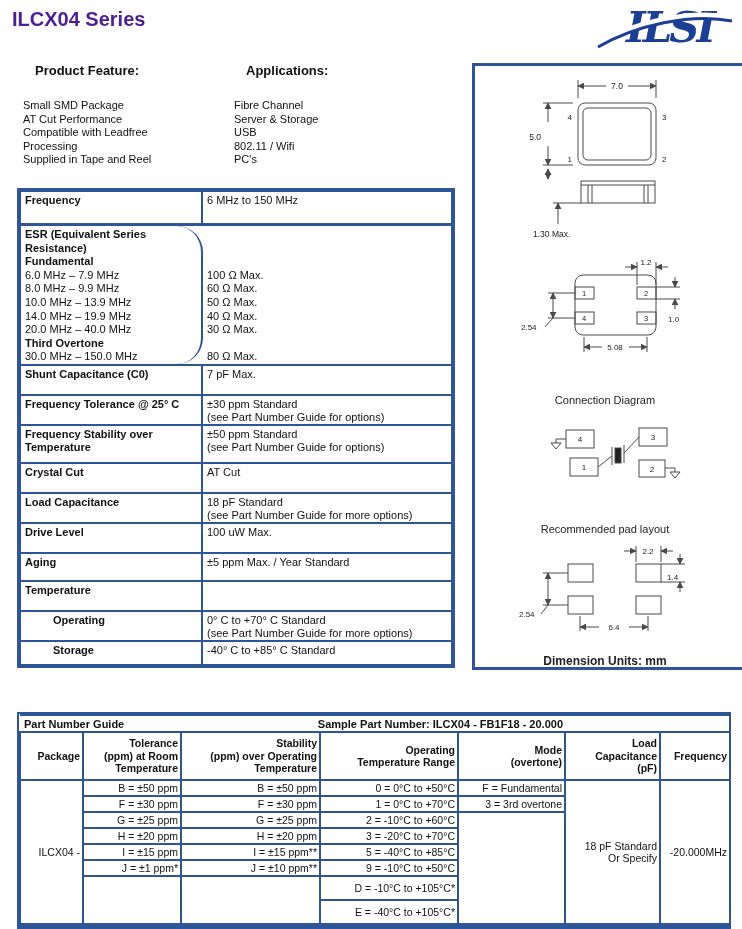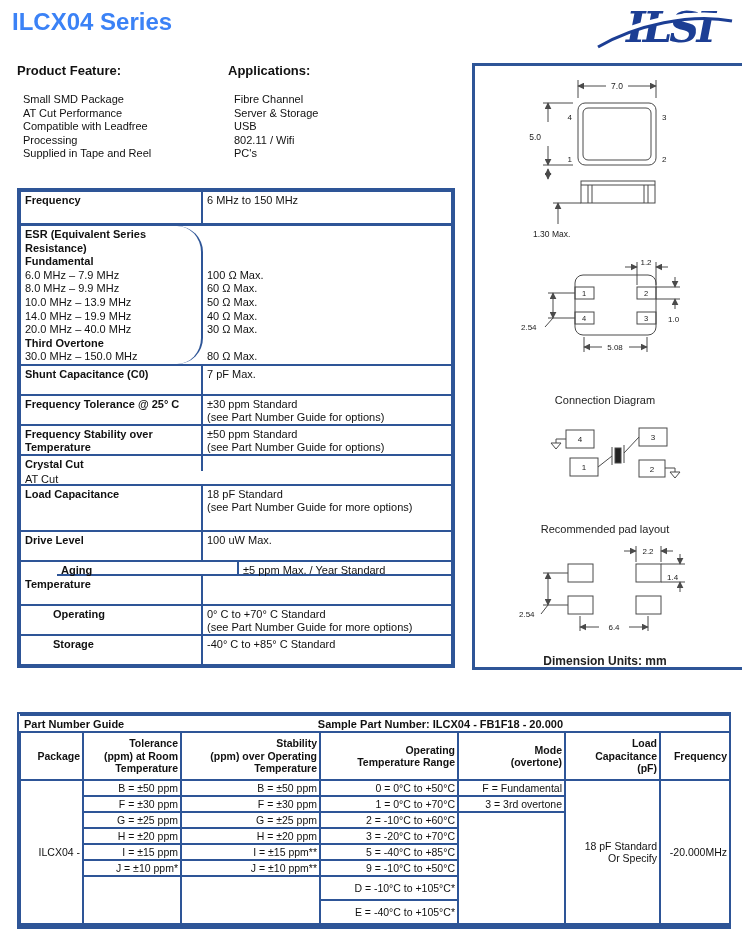--- a/index.html
+++ b/index.html
@@ -1,23 +1,23 @@
 <!DOCTYPE html>
 <html><head>
 <meta charset="utf-8">
 <style>
   html,body{margin:0;padding:0;background:#fff;}
   .page{position:relative;width:742px;height:929px;background:#fff;overflow:hidden;
         font-family:"Liberation Sans",sans-serif;color:#111;}
-  .page-title{position:absolute;left:12px;top:8px;font-size:24px;font-weight:bold;color:#3b82f6;}
+  .page-title{position:absolute;left:12px;top:8px;font-size:20px;font-weight:bold;color:#4c1d95;}
   .logo{position:absolute;left:596px;top:2px;width:138px;height:50px;}
 
-  .col-head{font-size:13px;font-weight:bold;}
+  .col-head{font-size:13px;font-weight:bold;margin-left:18px;}
   .feat-block{position:absolute;top:64px;font-size:11px;line-height:13.4px;}
-  .feat-items{margin-top:16px;padding-left:6px;}
+  .feat-items{margin-top:22px;padding-left:6px;}
 
   
   .spec-table{position:absolute;left:17px;top:188px;width:438px;height:480px;
               border:4px solid #2e5597;box-sizing:border-box;display:flex;flex-direction:column;}
   .spec-row{display:flex;border-bottom:2px solid #2e5597;box-sizing:border-box;}
   .spec-row:last-child{border-bottom:none;flex:1;}
   .spec-row.first{border-bottom-width:3px;}
   .spec-label{width:182px;flex:none;border-right:2px solid #2e5597;font-weight:bold;
               font-size:11px;line-height:13px;padding:2px 2px 0 4px;box-sizing:border-box;}
   .spec-label.indent{padding-left:32px;}
@@ -103,39 +103,39 @@
       </div>
       <div class="spec-row" style="height: 30px;">
         <div class="spec-label">Shunt Capacitance (C0)</div>
         <div class="spec-value">7 pF Max.</div>
       </div>
       <div class="spec-row" style="height: 30px;">
         <div class="spec-label">Frequency Tolerance @ 25° C</div>
         <div class="spec-value">±30 ppm Standard
 (see Part Number Guide for options)</div>
       </div>
-      <div class="spec-row" style="height: 30px; align-items: center;">
+      <div class="spec-row" style="height: 38px;">
         <div class="spec-label">Frequency Stability over Temperature</div>
         <div class="spec-value">±50 ppm Standard
 (see Part Number Guide for options)</div>
       </div>
-      <div class="spec-row" style="height: 30px; flex-direction: column;">
+      <div class="spec-row" style="height: 30px;">
         <div class="spec-label">Crystal Cut</div>
         <div class="spec-value">AT Cut</div>
       </div>
-      <div class="spec-row" style="height: 46px;">
+      <div class="spec-row" style="height: 30px;">
         <div class="spec-label">Load Capacitance</div>
         <div class="spec-value">18 pF Standard
 (see Part Number Guide for more options)</div>
       </div>
       <div class="spec-row" style="height: 30px;">
         <div class="spec-label">Drive Level</div>
         <div class="spec-value">100 uW Max.</div>
       </div>
-      <div class="spec-row" style="height: 14px; margin-left: 36px;">
+      <div class="spec-row" style="height: 28px;">
         <div class="spec-label">Aging</div>
         <div class="spec-value">±5 ppm Max. / Year Standard</div>
       </div>
       <div class="spec-row" style="height: 30px;">
         <div class="spec-label">Temperature</div>
         <div class="spec-value"></div>
       </div>
       <div class="spec-row" style="height: 30px;">
         <div class="spec-label indent">Operating</div>
         <div class="spec-value">0° C to +70° C Standard
@@ -326,21 +326,21 @@
             <td>H = ±20 ppm</td>
             <td>H = ±20 ppm</td>
             <td>3 = -20°C to +70°C</td>
           </tr>
           <tr class="r-data">
             <td>I = ±15 ppm</td>
             <td>I = ±15 ppm**</td>
             <td>5 = -40°C to +85°C</td>
           </tr>
           <tr class="r-data">
-            <td>J = ±10 ppm*</td>
+            <td>J = ±1 ppm*</td>
             <td>J = ±10 ppm**</td>
             <td>9 = -10°C to +50°C</td>
           </tr>
           <tr class="r-tall">
             <td rowspan="2"></td>
             <td rowspan="2"></td>
             <td>D = -10°C to +105°C*</td>
           </tr>
           <tr class="r-tall">
             <td>E = -40°C to +105°C*</td>

